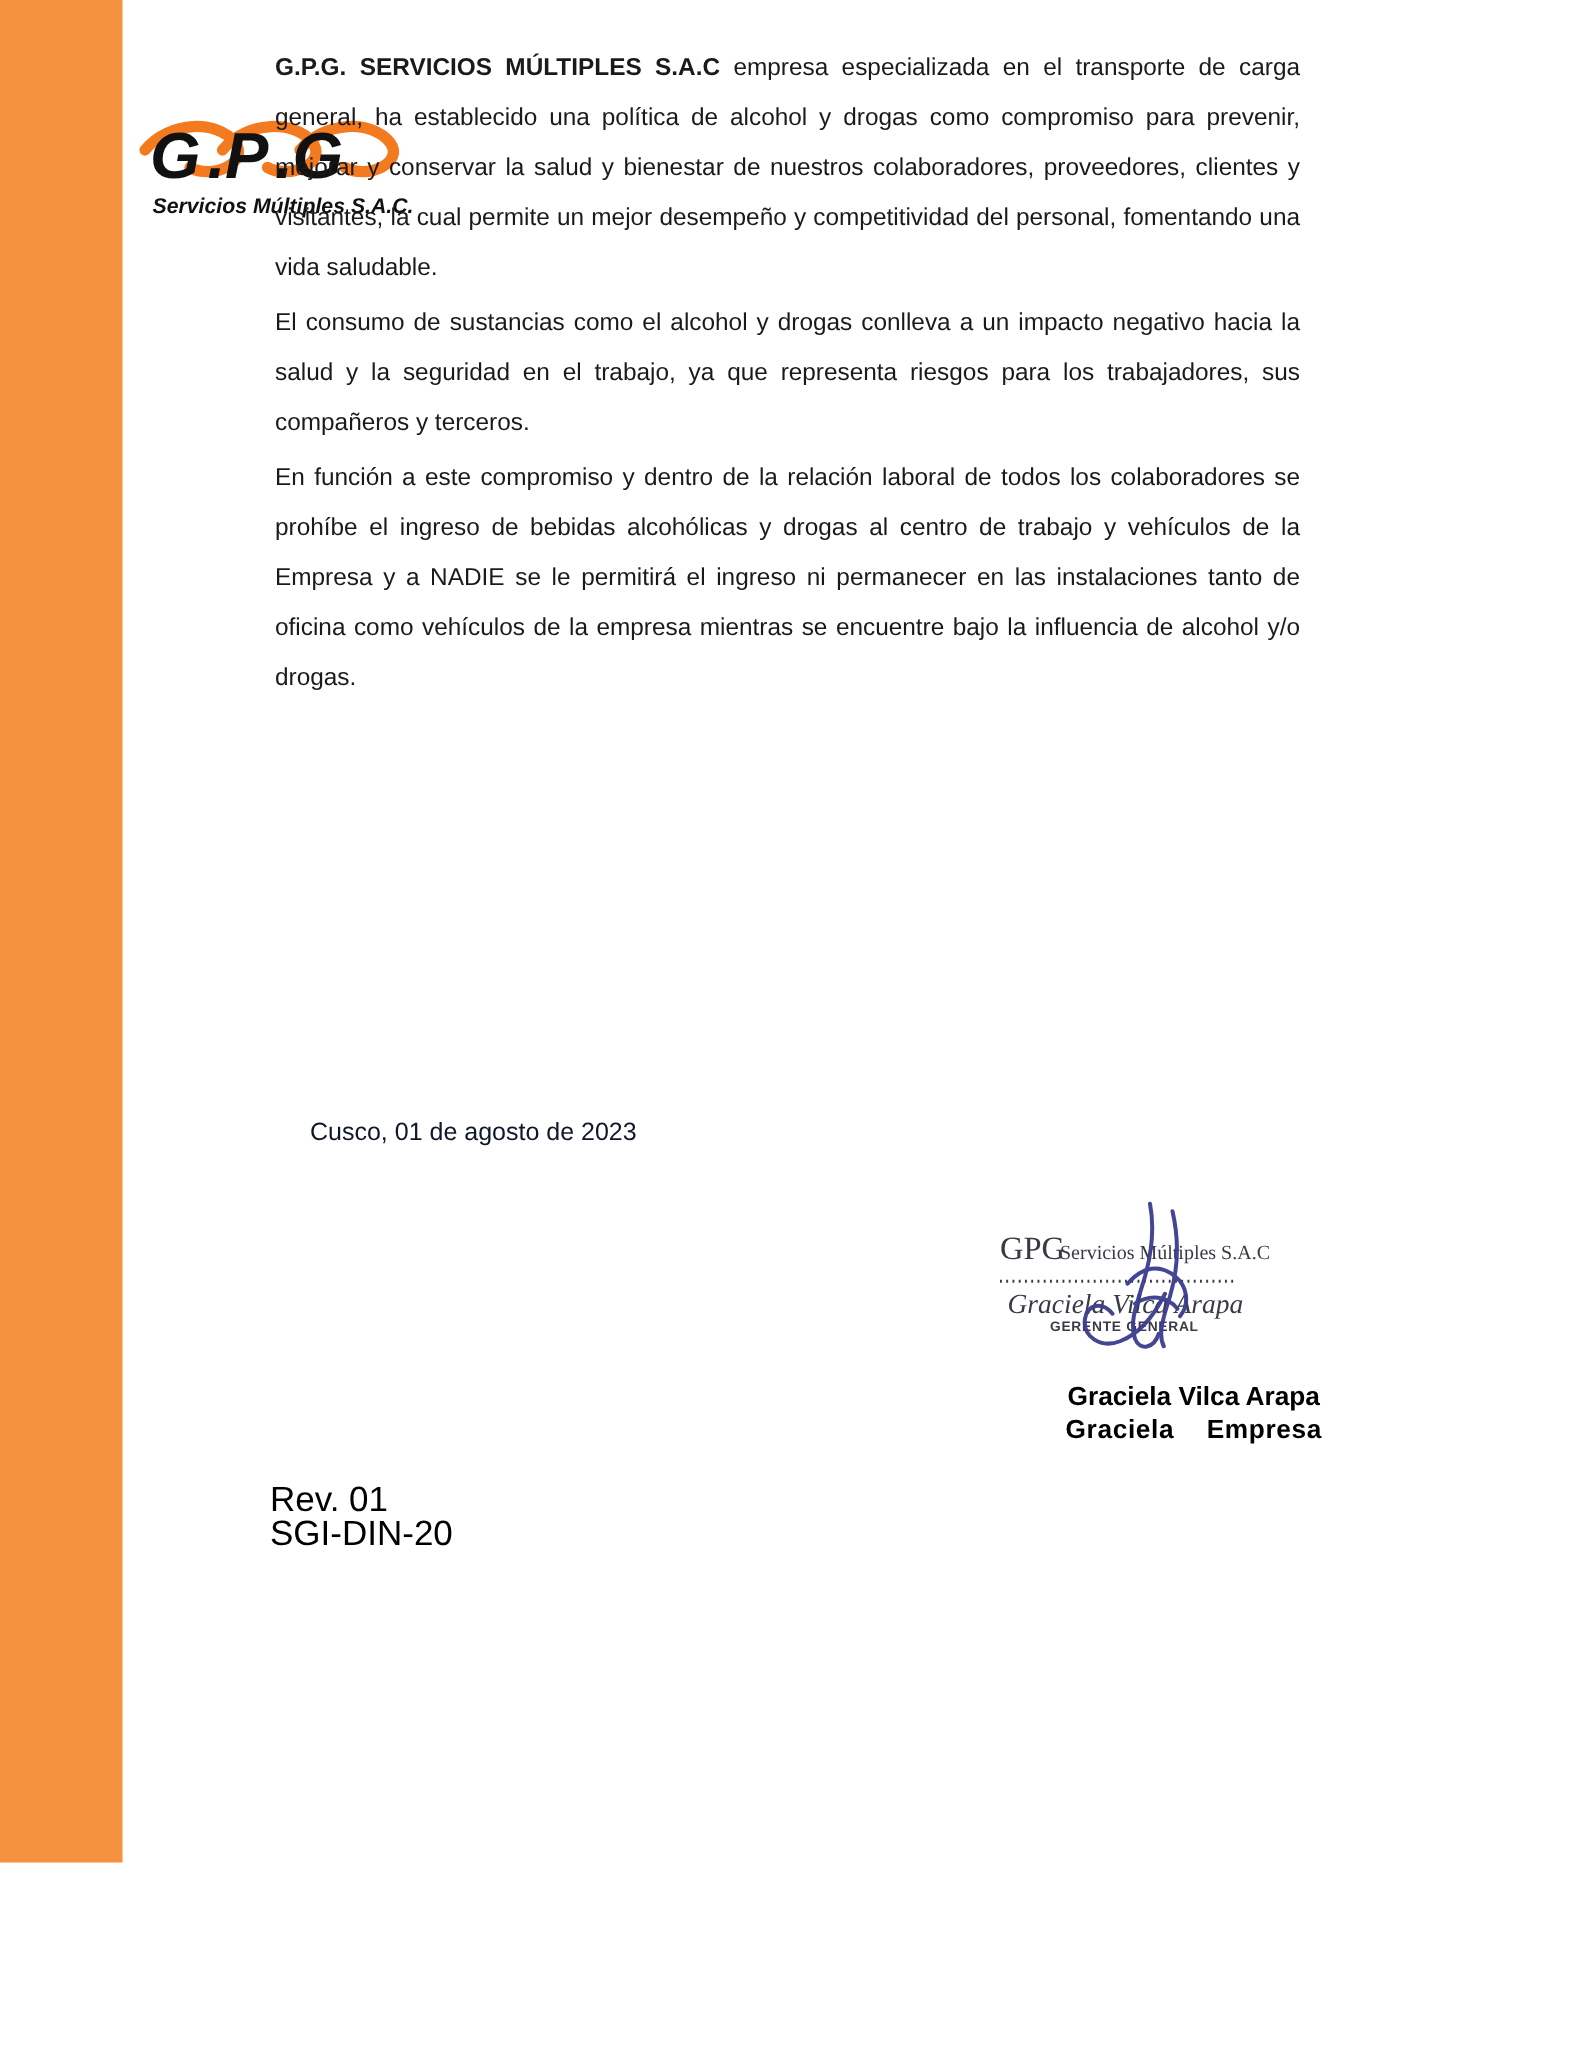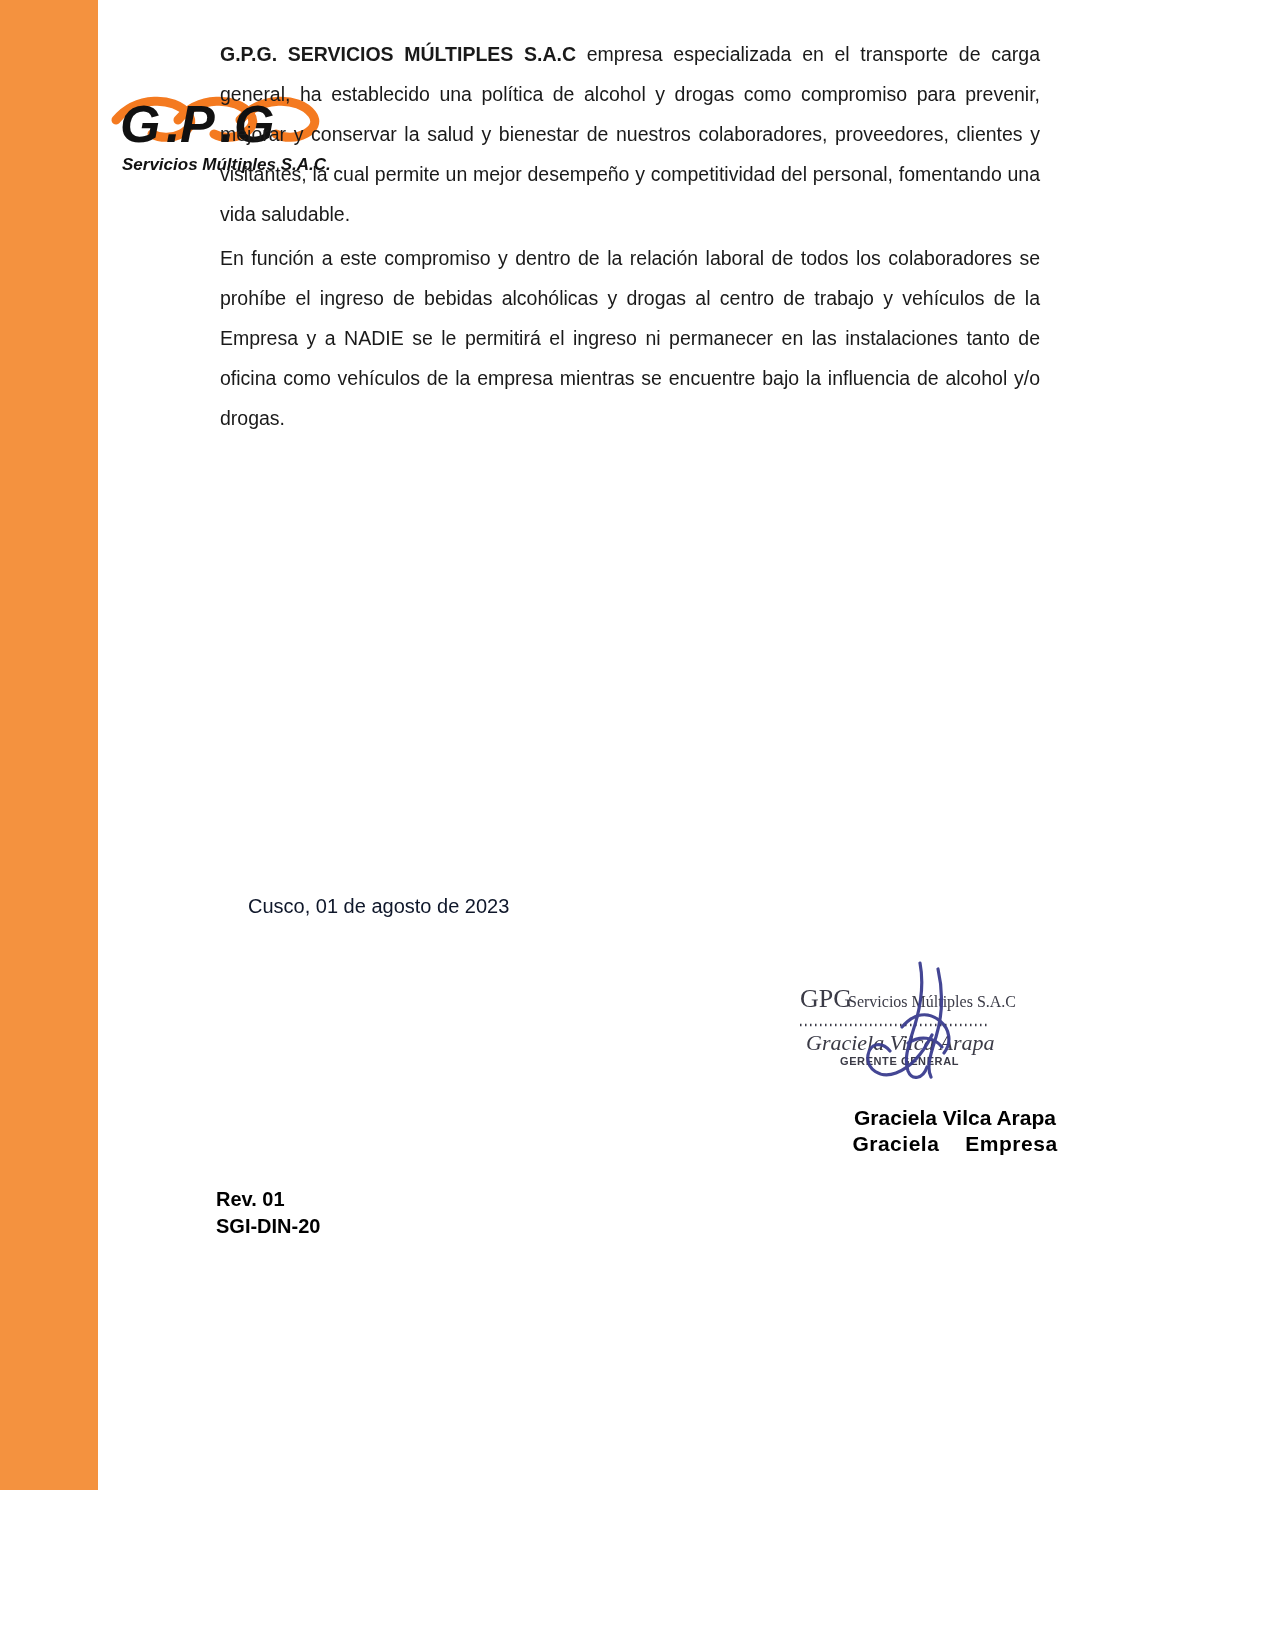--- a/index.html
+++ b/index.html
@@ -104,22 +104,22 @@
     letter-spacing: 0.5px;
   }
   #signer-title .gap { display:inline-block; width: 26px; }
 
   
   #rev-block {
     position: absolute;
     left: 216px;
     top: 1186px;
     font-family: "Liberation Sans", sans-serif;
-    font-weight: bold;
-    font-size: 20px;
+    font-weight: normal;
+    font-size: 28px;
     color: #000;
     line-height: 27px;
   }
 </style>
 </head>
 <body>
 
 <div id="orange-band"></div>
 
 <div id="logo-block">
@@ -138,20 +138,21 @@
     </g>
     <text x="14" y="92" font-family="'Liberation Sans', sans-serif" font-style="italic" font-weight="bold" font-size="17" fill="#111">Servicios Múltiples S.A.C.</text>
   </svg>
 </div>
 
 <div id="doc">
 
 
   <p class="para" id="para-1"><b>G.P.G. SERVICIOS MÚLTIPLES S.A.C</b><span> empresa especializada en el transporte de carga general, ha establecido una política de alcohol y drogas como compromiso para prevenir, mejorar y conservar la salud y bienestar de nuestros colaboradores, proveedores, clientes y visitantes, la cual permite un mejor desempeño y competitividad del personal, fomentando una vida saludable.</span></p>
 
+  <p class="para" id="para-2">El consumo de sustancias como el alcohol y drogas conlleva a un impacto negativo hacia la salud y la seguridad en el trabajo, ya que representa riesgos para los trabajadores, sus compañeros y terceros.</p>
 
   <p class="para" id="para-3">En función  a este compromiso y dentro de la relación laboral de todos los colaboradores se prohíbe el ingreso de bebidas alcohólicas y drogas al centro de trabajo y vehículos de la Empresa y a NADIE se le permitirá el ingreso ni permanecer en las instalaciones tanto de oficina como vehículos de la empresa mientras se encuentre bajo la influencia de alcohol y/o drogas.</p>
 
 </div>
 
 <div id="date-line">Cusco, 01 de agosto de 2023</div>
 
 <div id="stamp-area">
   <svg id="stamp-svg" width="250" height="145" viewBox="0 0 250 145">
 

